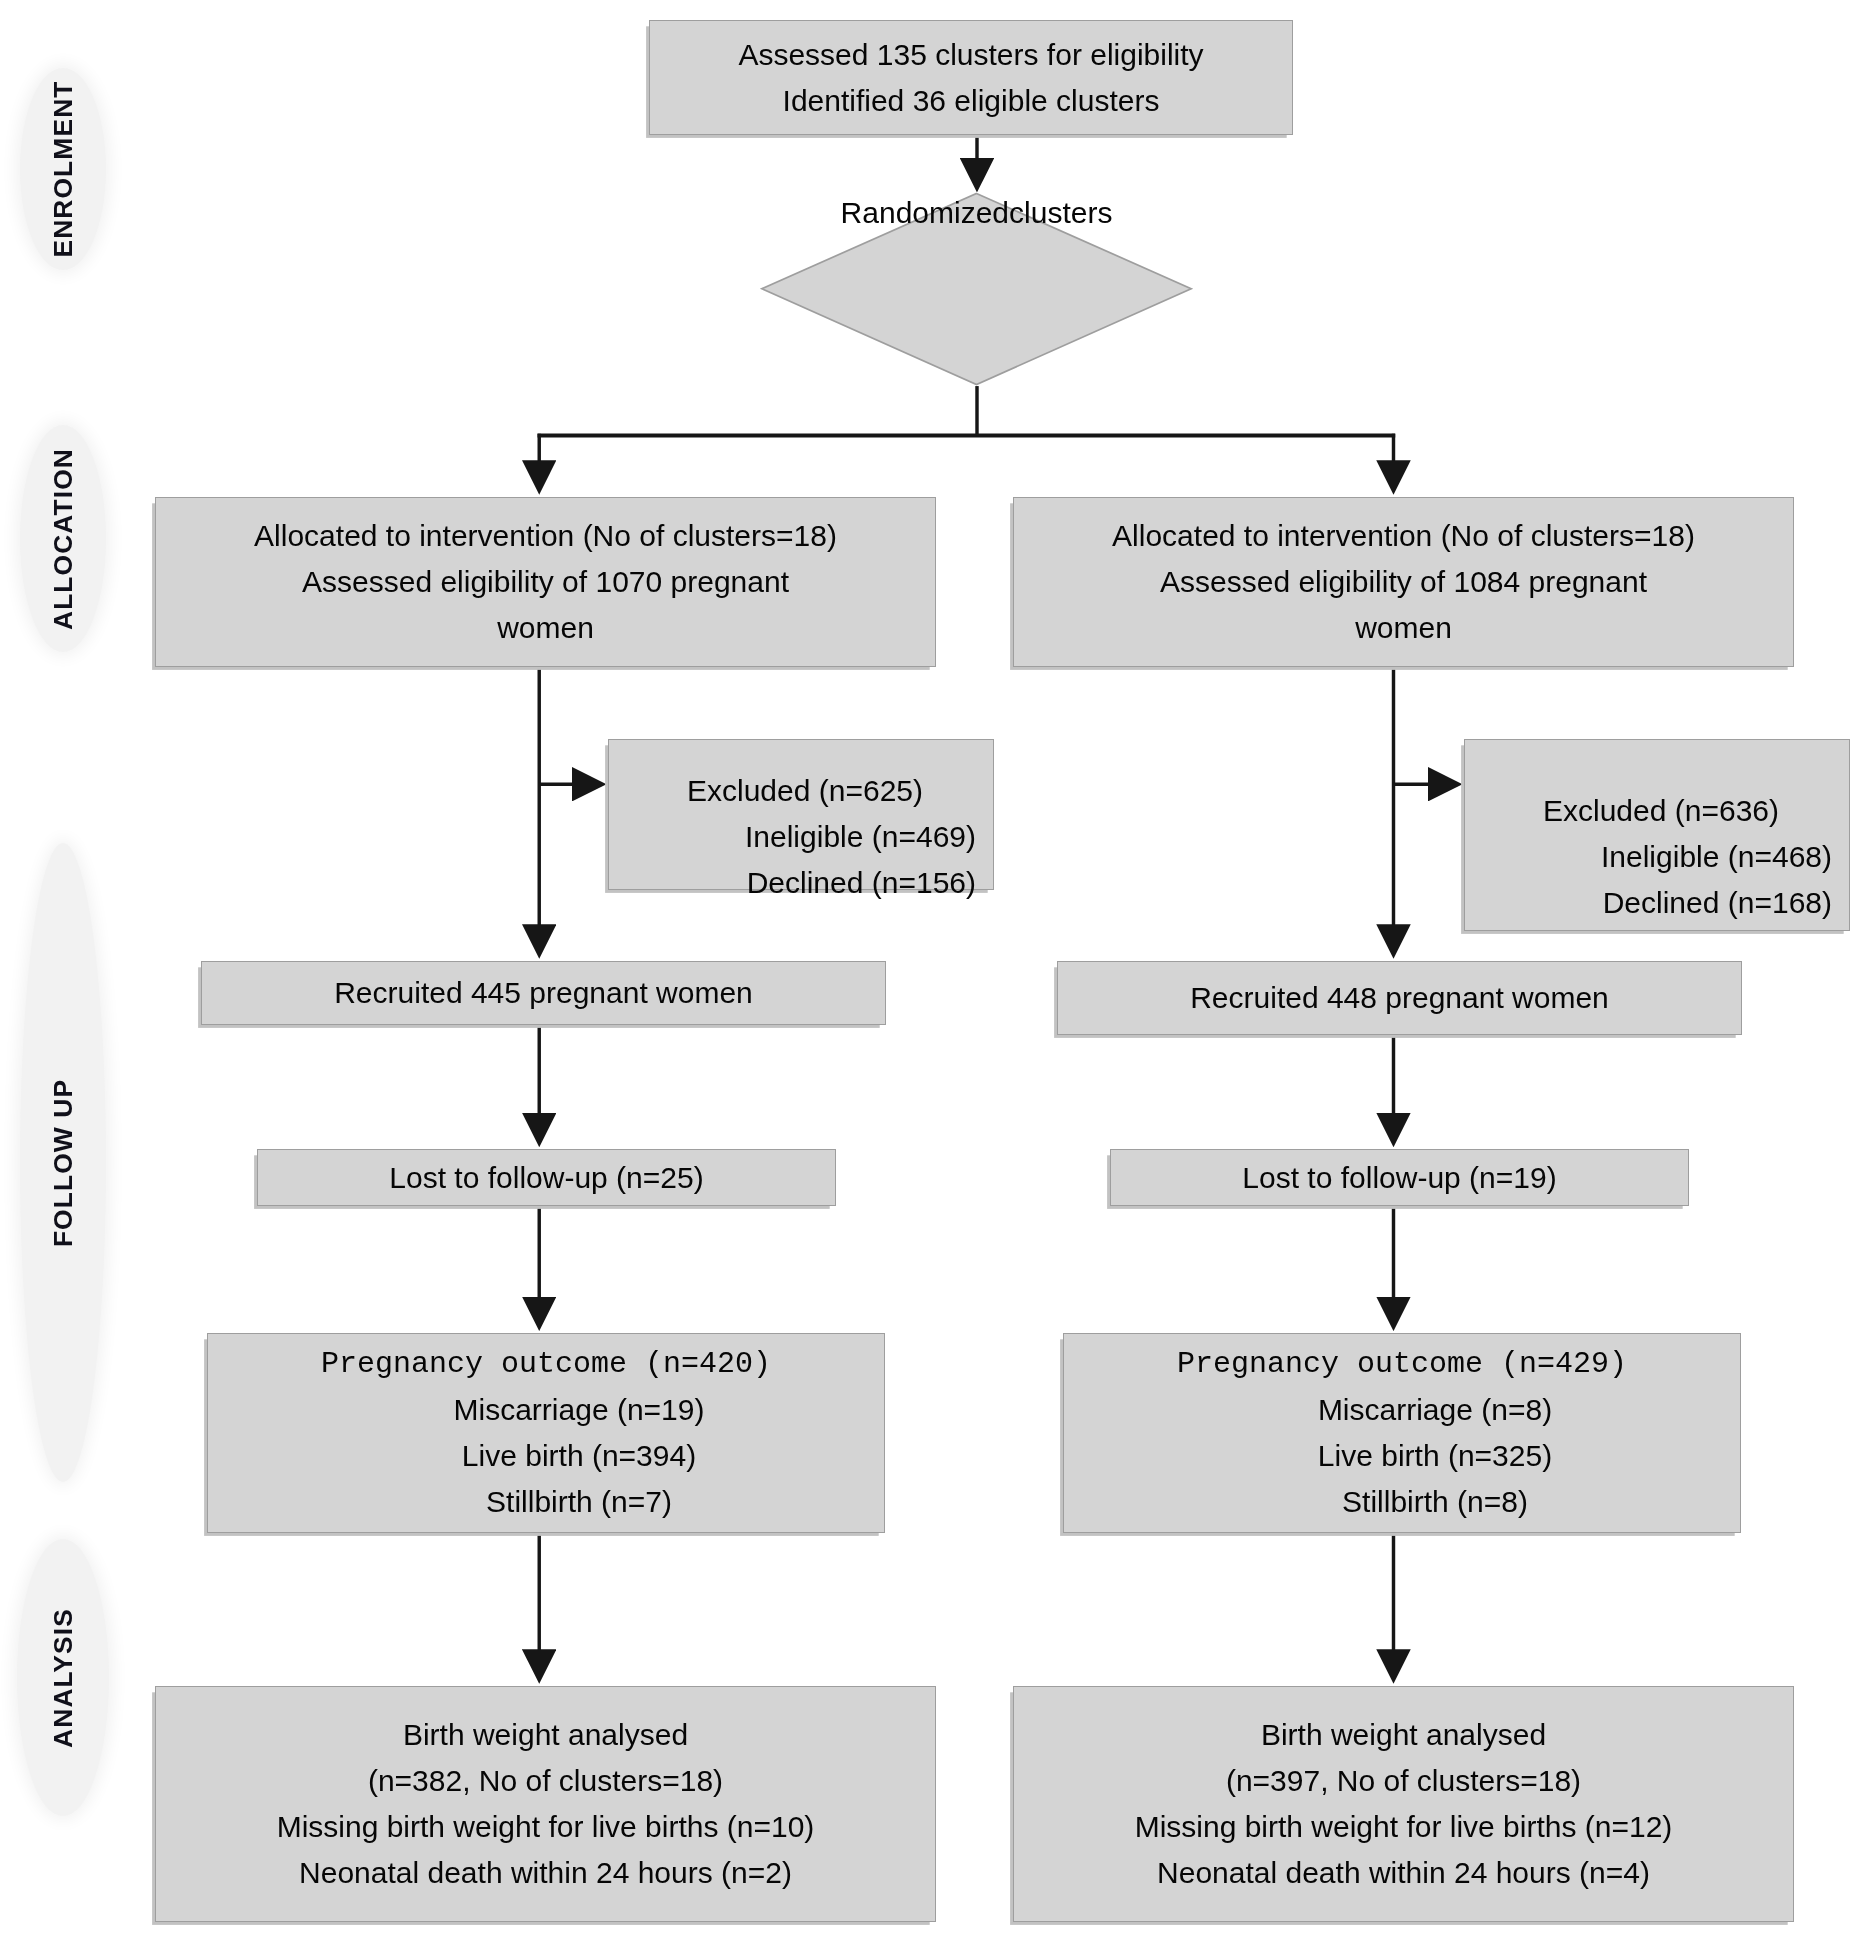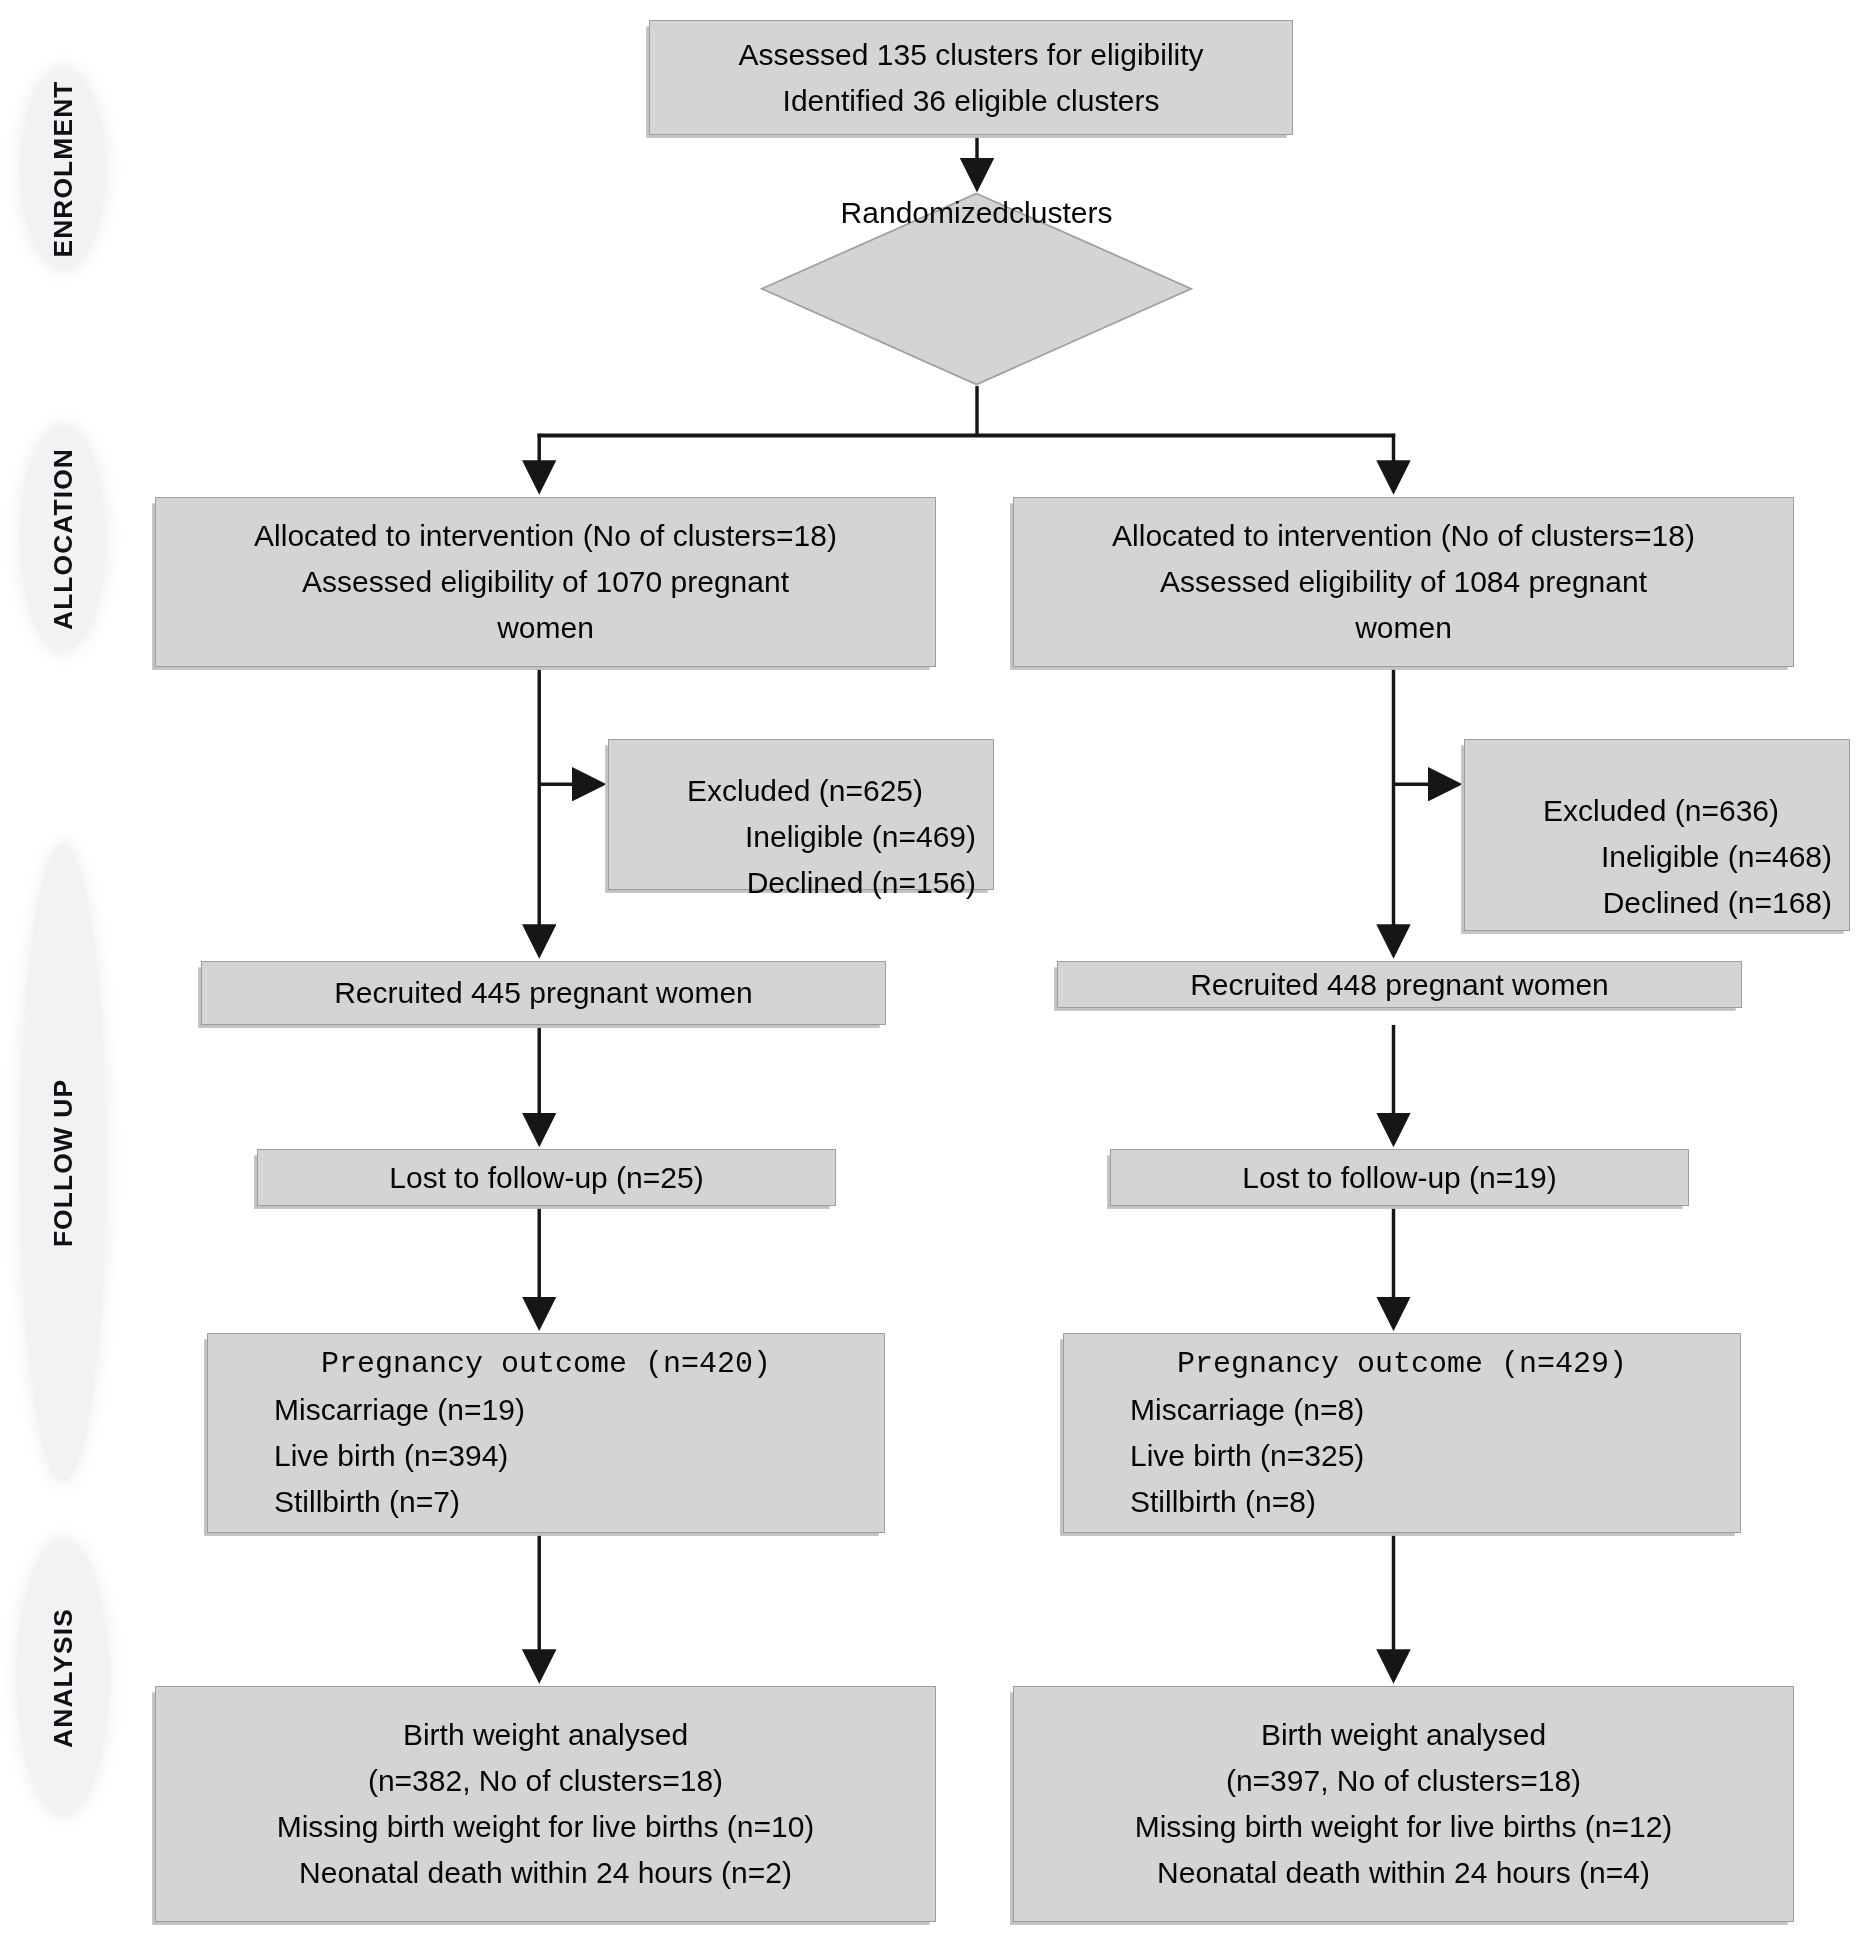--- a/index.html
+++ b/index.html
@@ -34,21 +34,21 @@
     font-size:30px;
     line-height:46px;
     color:var(--text);
   }
   .box .line{width:100%;box-sizing:border-box;}
   .align-center .line{text-align:center;}
   
   .excl-style .line{text-align:right;padding-right:17px;}
   .excl-style .line:first-child{text-align:center;padding-left:8px;padding-right:0;margin-top:44px;}
   
-  .preg-style .line{text-align:left;padding-left:66px;}
+  .preg-style .line{text-align:center;padding-left:66px;}
   .preg-style .line:first-child{text-align:center;padding-left:0;font-family:Liberation Mono, monospace;}
   
   .diamond{position:absolute;overflow:visible;}
   .diamond polygon{fill:var(--box-fill);stroke:var(--box-border);stroke-width:3;}
   .diamond-label{
     position:absolute;display:flex;justify-content:center;
     font-size:30px;line-height:46px;background:transparent;border:none;box-shadow:none;
   }
   
   .stage{
@@ -147,21 +147,21 @@
     </div>
   <div class="box excl-style" style="left:1464px;top:739px;width:386px;height:192px">
       <div class="line">Excluded (n=636)</div>
       <div class="line">Ineligible (n=468)</div>
       <div class="line">Declined (n=168)</div>
     </div>
 
   <div class="box align-center" style="left:201px;top:961px;width:685px;height:64px">
       <div class="line">Recruited 445 pregnant women</div>
     </div>
-  <div class="box align-center" style="left:1057px;top:961px;width:685px;height:47px">
+  <div class="box align-center" style="left:1057px;top:961px;width:685px;height:74px">
       <div class="line">Recruited 448 pregnant women</div>
     </div>
 
   <div class="box align-center" style="left:257px;top:1149px;width:579px;height:57px">
       <div class="line">Lost to follow-up (n=25)</div>
     </div>
   <div class="box align-center" style="left:1110px;top:1149px;width:579px;height:57px">
       <div class="line">Lost to follow-up (n=19)</div>
     </div>
 

